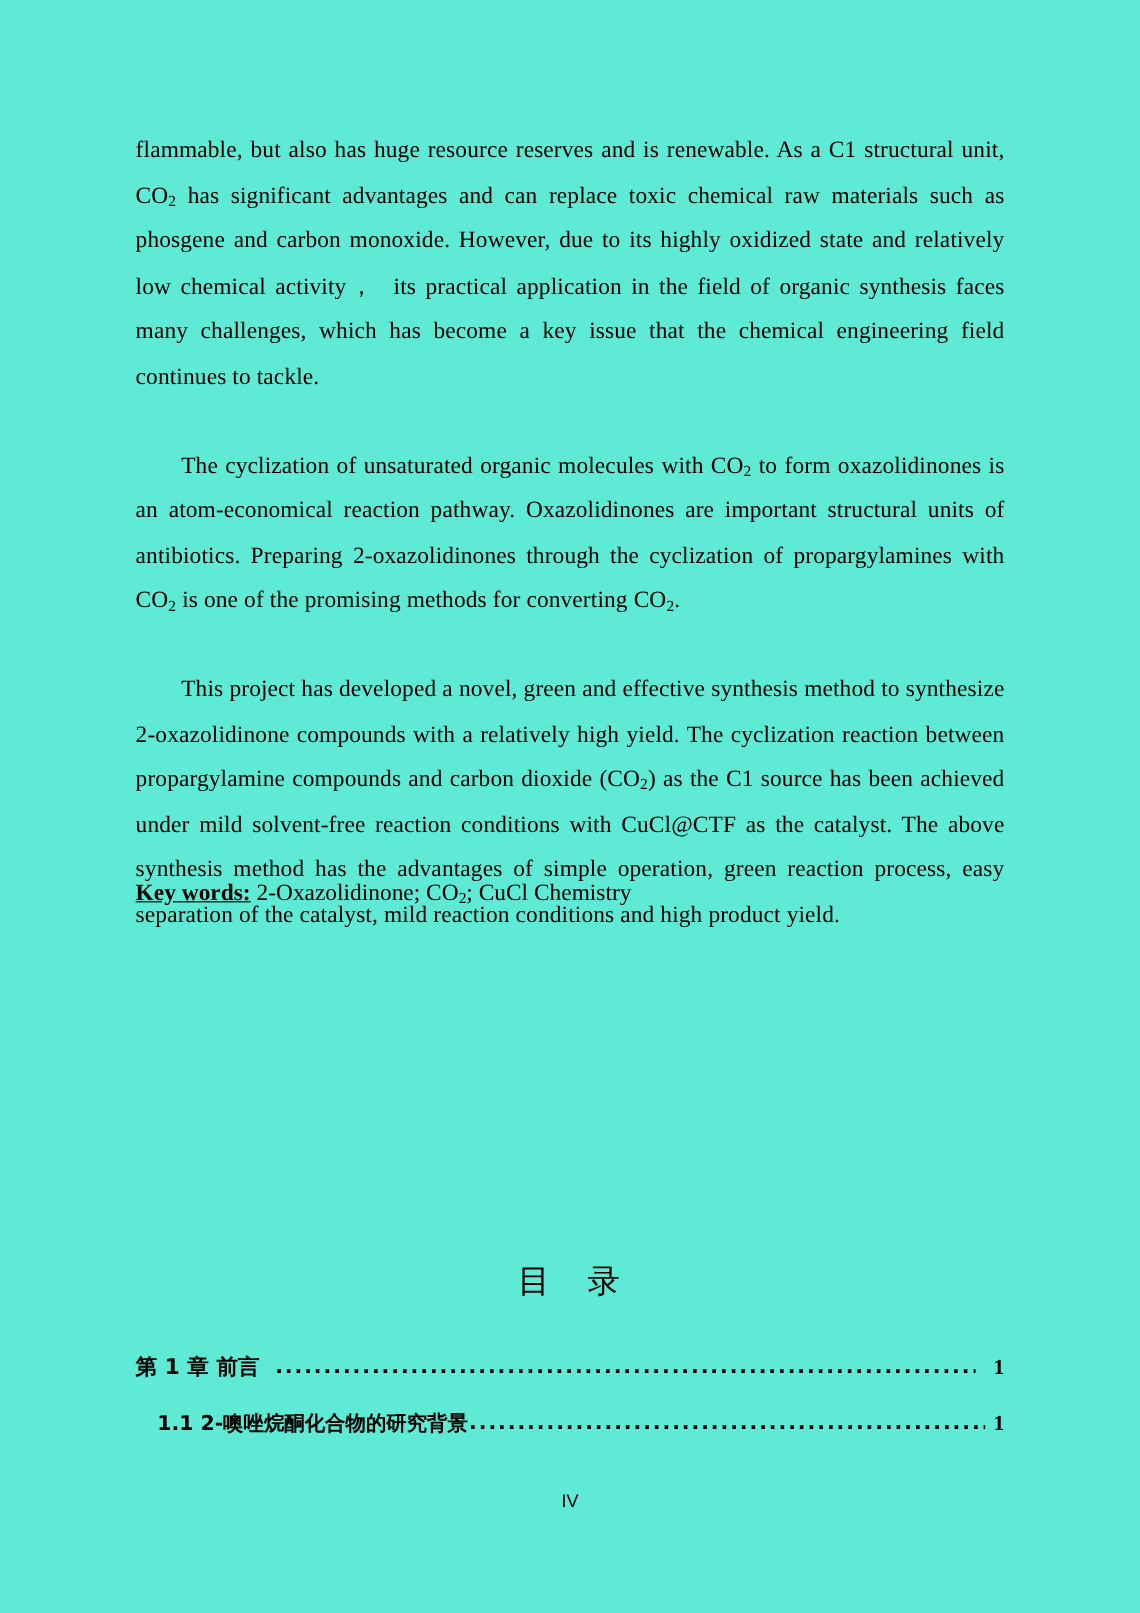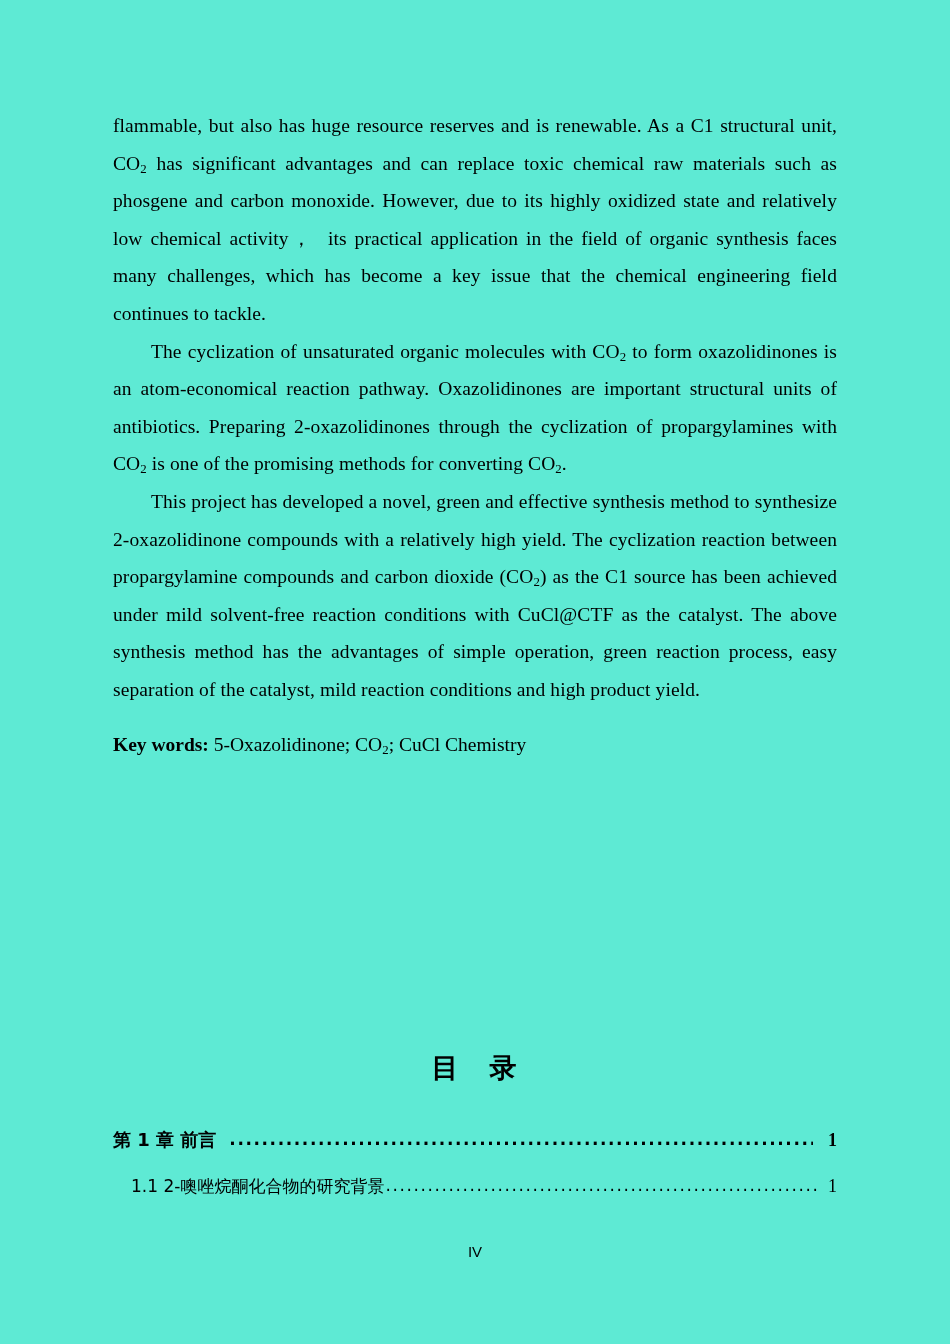--- a/index.html
+++ b/index.html
@@ -32,49 +32,51 @@
     margin: 0;
     font-size: 19.5px;
     line-height: 37.6px;
     text-align: justify;
     text-justify: inter-word;
     text-indent: 0;
     letter-spacing: 0.1px;
   }
   p.body-par.indented {
     text-indent: 38px;
+    margin-top: 36px;
   }
   sub {
     font-size: 0.66em;
     vertical-align: -0.22em;
     line-height: 0;
   }
   .cjk {
     font-family: "DejaVu Sans", "Liberation Sans", sans-serif;
   }
   .keywords {
     position: absolute;
     left: 113px;
     top: 731px;
     width: 724px;
     font-size: 19.5px;
     line-height: 28px;
     white-space: nowrap;
   }
   .keywords .kw-label {
     font-weight: bold;
+    text-decoration: underline;
   }
   .toc-title {
     position: absolute;
     left: 0;
     top: 1050px;
     width: 950px;
     text-align: center;
     font-size: 27px;
-    font-weight: bold;
+    font-weight: normal;
     font-family: "DejaVu Sans", "Liberation Sans", sans-serif;
     letter-spacing: 2px;
   }
   .toc {
     position: absolute;
     left: 113px;
     top: 1128px;
     width: 724px;
   }
   .toc-entry {
@@ -84,21 +86,21 @@
     line-height: 23px;
     white-space: nowrap;
     font-family: "DejaVu Sans", "Liberation Sans", sans-serif;
   }
   .toc-entry.level1 {
     font-weight: bold;
     margin-bottom: 23px;
     gap: 12px;
   }
   .toc-entry.level2 {
-    font-weight: normal;
+    font-weight: bold;
     padding-left: 18px;
     font-size: 17px;
   }
   .toc-label {
     flex: 0 0 auto;
   }
   .toc-leader {
     flex: 1 1 auto;
     overflow: hidden;
     white-space: nowrap;
@@ -138,21 +140,21 @@
   <div class="content">
 
     <p class="body-par"><span>flammable, but also has huge resource reserves and is renewable. As a C1 structural unit, CO</span><sub>2</sub><span> has significant advantages and can replace toxic chemical raw materials such as phosgene and carbon monoxide. However, due to its highly oxidized state and relatively low chemical activity</span><span class="cjk">，</span><span class="wsp"></span><span>its practical application in the field of organic synthesis faces many challenges, which has become a key issue that the chemical engineering field continues to tackle.</span></p>
 
     <p class="body-par indented">The cyclization of unsaturated organic molecules with CO<sub>2</sub> to form oxazolidinones is an atom-economical reaction pathway. Oxazolidinones are important structural units of antibiotics. Preparing 2-oxazolidinones through the cyclization of propargylamines with CO<sub>2</sub> is one of the promising methods for converting CO<sub>2</sub>.</p>
 
     <p class="body-par indented">This project has developed a novel, green and effective synthesis method to synthesize 2-oxazolidinone compounds with a relatively high yield. The cyclization reaction between propargylamine compounds and carbon dioxide (CO<sub>2</sub>) as the C1 source has been achieved under mild solvent-free reaction conditions with CuCl@CTF as the catalyst. The above synthesis method has the advantages of simple operation, green reaction process, easy separation of the catalyst, mild reaction conditions and high product yield.</p>
 
   </div>
 
-  <div class="keywords"><span class="kw-label">Key words:</span><span> 5-Oxazolidinone; CO</span><sub>2</sub><span>; CuCl Chemistry</span></div>
+  <div class="keywords"><span class="kw-label">Key words:</span><span> 2-Oxazolidinone; CO</span><sub>2</sub><span>; CuCl Chemistry</span></div>
 
   <div class="toc-title">目　录</div>
 
   <div class="toc">
 
     <div class="toc-entry level1">
       <span class="toc-label">第 1 章  前言</span>
       <span class="toc-leader">................................................................................................</span>
       <span class="toc-page">1</span>
     </div>

